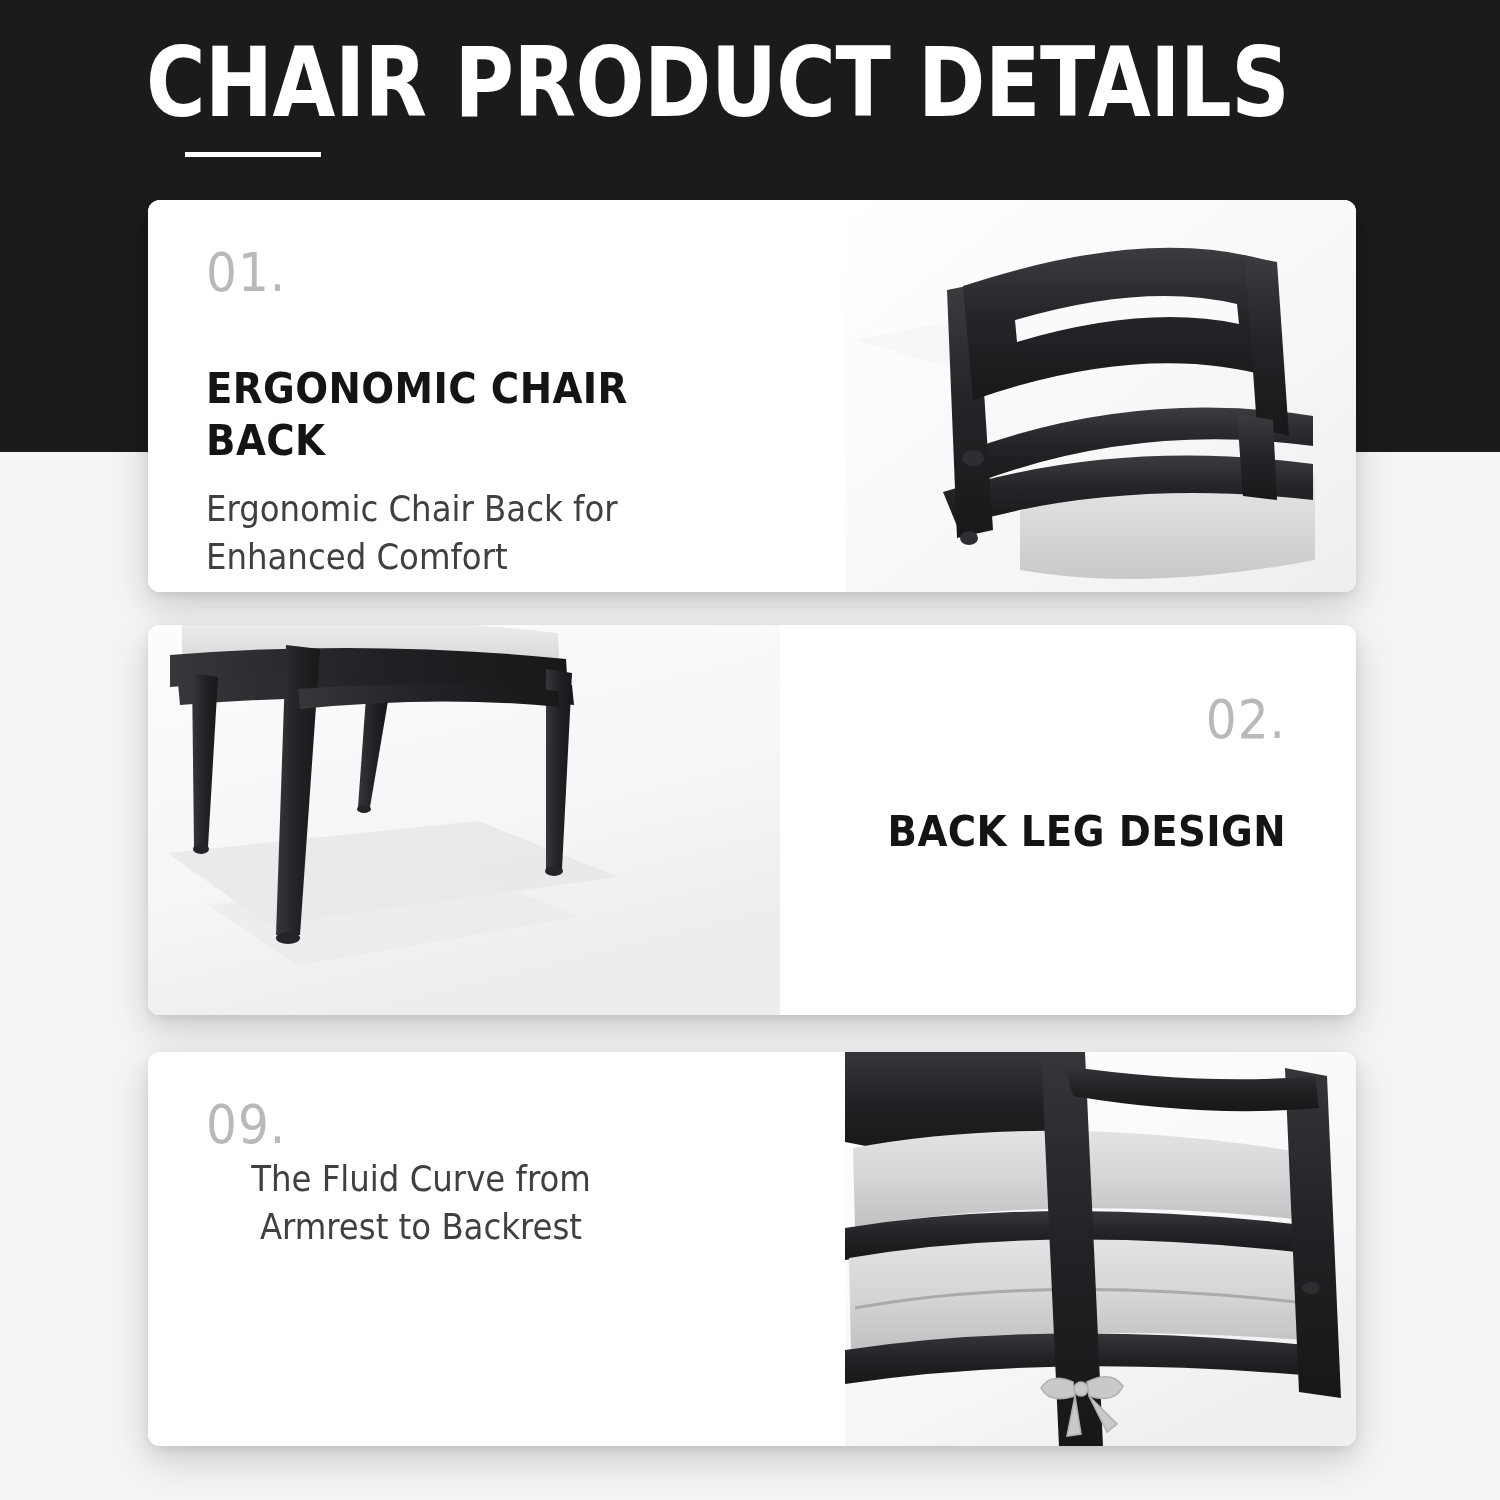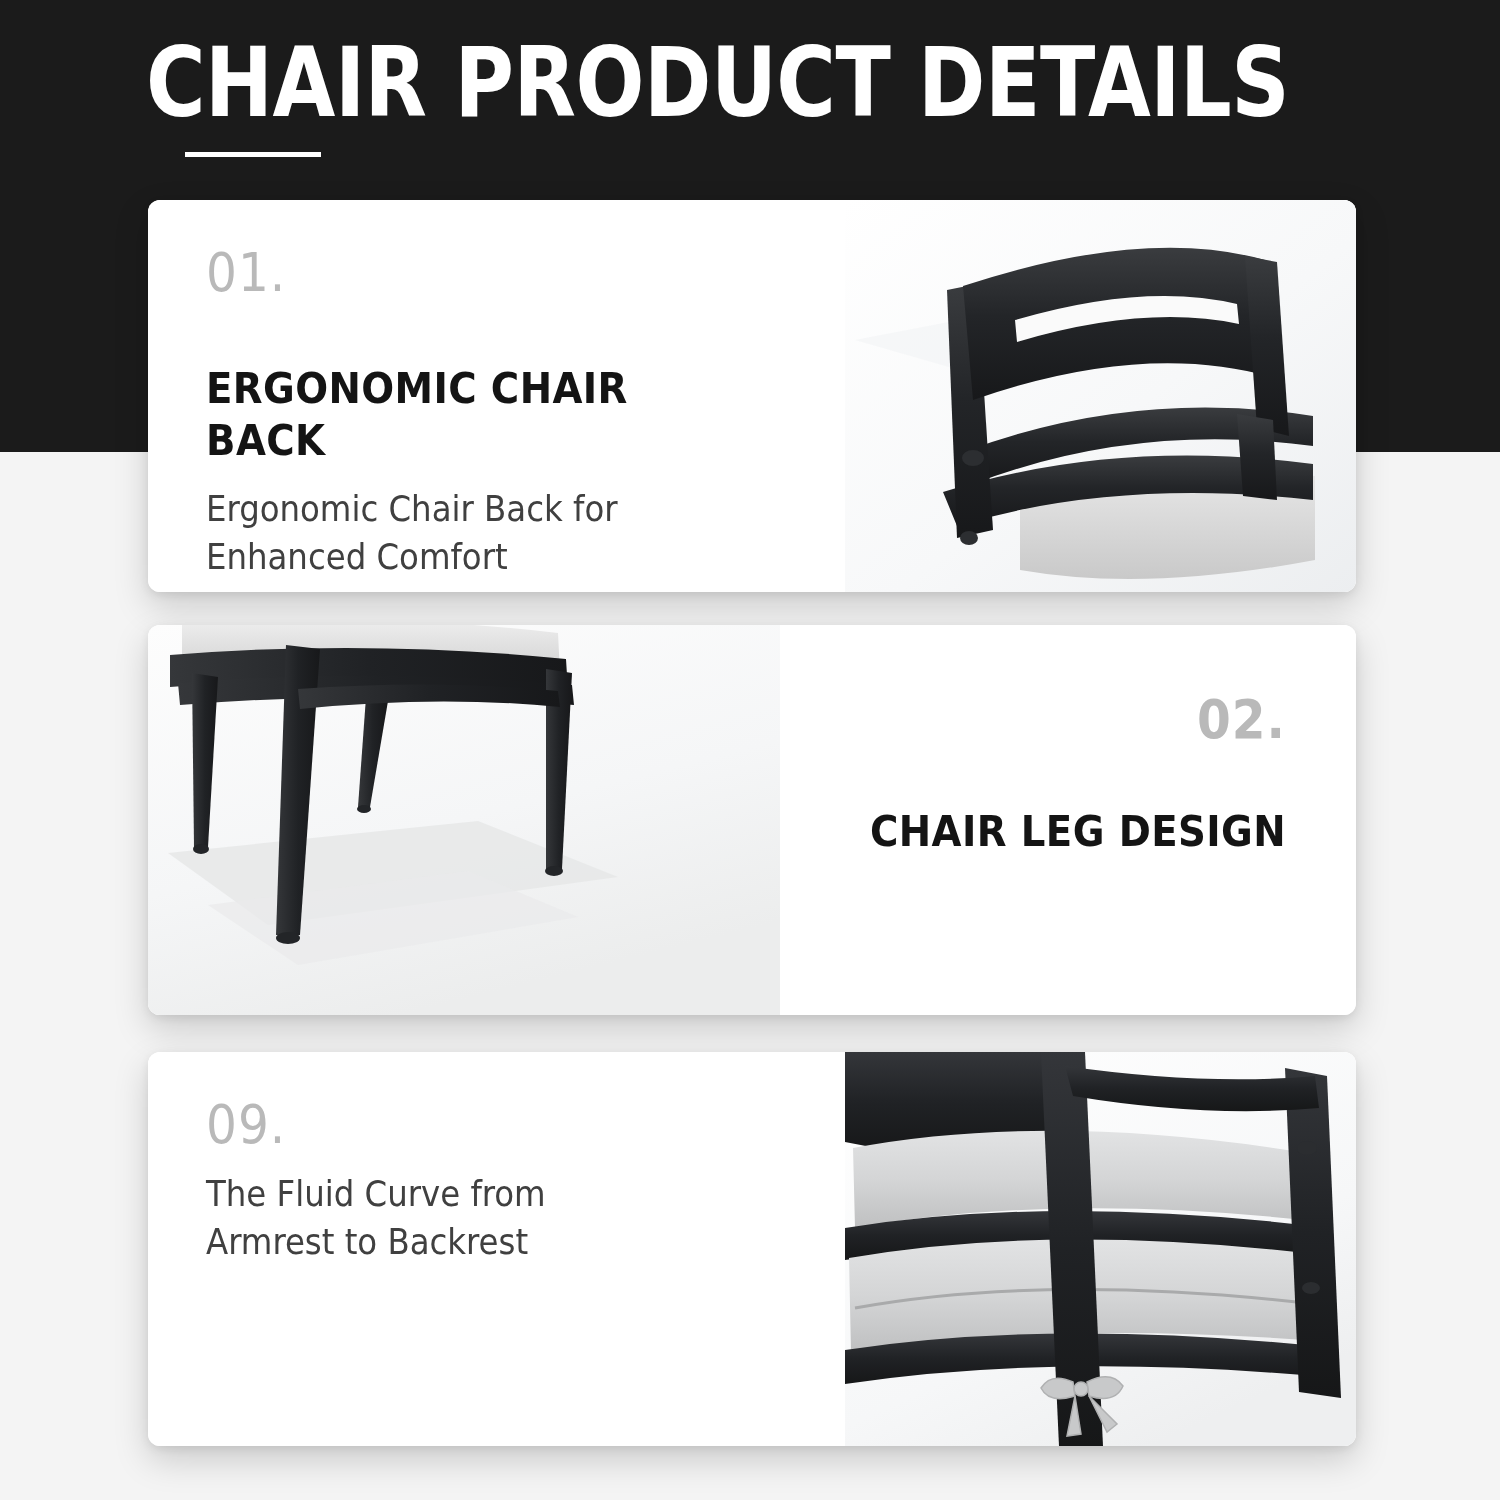--- a/index.html
+++ b/index.html
@@ -75,25 +75,25 @@
   .card-desc{
     font-family:"Liberation Sans Narrow","DejaVu Sans Condensed","Liberation Sans", sans-serif;
     font-weight:400;
     font-size:36px;
     line-height:1.34;
     color:#404040;
     max-width:430px;
   }
   #card-1 .card-heading{ margin-top:62px; }
   #card-1 .card-desc{ margin-top:18px; }
-  #card-2 .card-number{ margin-top:22px;font-weight:bold; }
+  #card-2 .card-number{ margin-top:22px; }
   #card-2 .card-heading{ margin-top:58px; }
   #card-2 .card-desc{ margin-top:20px; }
   #card-3 .card-heading{ margin-top:62px; }
-  #card-3 .card-desc{ margin-top:18px; }
+  #card-3 .card-desc{ margin-top:3px;text-align:center; }
 
   .photo-pane{
     width:511px; height:100%;
     position:relative;
     overflow:hidden;
     background:#fdfdfd;
   }
   .photo-pane svg{ display:block; width:100%; height:100%; }
 </style>
 </head>
@@ -190,21 +190,21 @@
       <ellipse cx="216" cy="184" rx="7" ry="4" fill="#232528"></ellipse>
 
       <path d="M398 44 L424 48 L414 244 L398 244 Z" fill="url(#blk2)"></path>
       <ellipse cx="406" cy="246" rx="9" ry="5" fill="#232528"></ellipse>
 
       <path d="M150 64 Q290 54 410 66 L412 82 Q290 70 152 84 Z" fill="url(#blk2)"></path>
     </svg>
   </div>
   <div class="text-pane right-align" style="width:576px">
     <div class="card-number">02.</div>
-    <div class="card-heading">CHAIR LEG DESIGN</div>
+    <div class="card-heading">BACK LEG DESIGN</div>
   </div>
 </div>
 
 <div class="card" id="card-3">
   <div class="text-pane left-align">
     <div class="card-number">09.</div>
     <div class="card-desc">The Fluid Curve from Armrest to Backrest</div>
   </div>
   <div class="photo-pane">
     <svg viewBox="0 0 511 394" preserveAspectRatio="xMidYMid slice">

